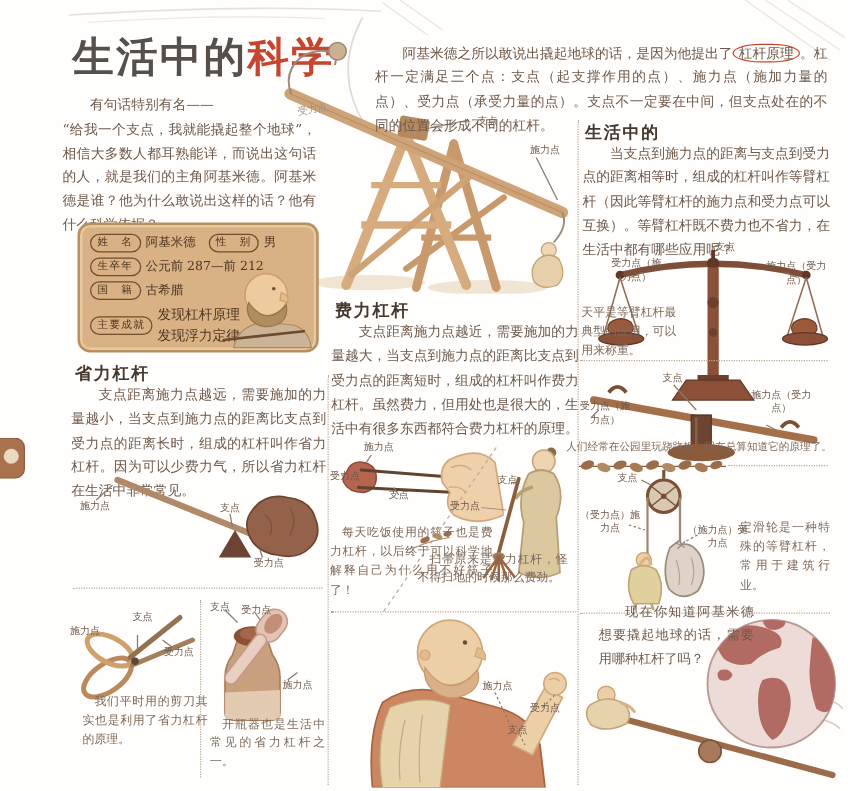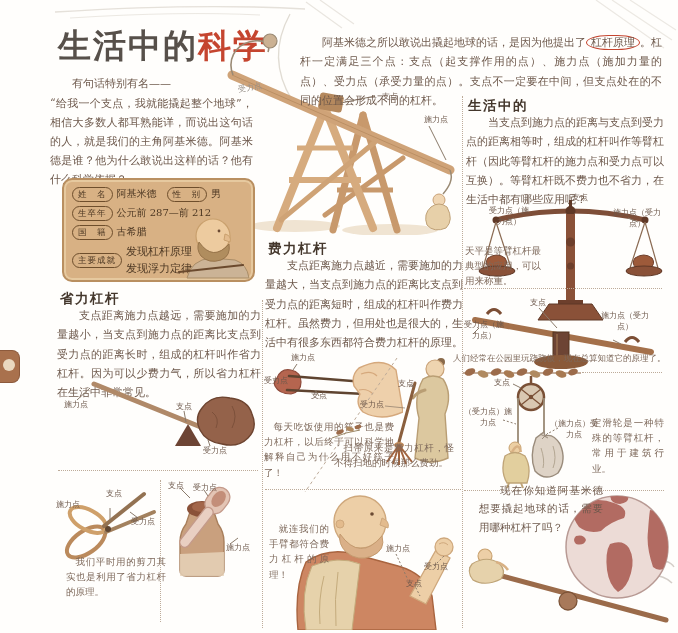--- a/index.html
+++ b/index.html
@@ -172,20 +172,21 @@
       <rect x="37" y="26" width="10" height="48" rx="5" fill="#e9cfc2" stroke="#c49a8a" stroke-width="1.3"></rect>
       <ellipse cx="42" cy="14" rx="6" ry="9" fill="#b57860" opacity=".7"></ellipse>
     </g>
     <line x1="12" y1="6" x2="22" y2="16" stroke="#8a7a6a" stroke-width="1"></line>
     <line x1="36" y1="8" x2="40" y2="14" stroke="#8a7a6a" stroke-width="1"></line>
     <line x1="62" y1="62" x2="70" y2="56" stroke="#8a7a6a" stroke-width="1"></line>
   </svg>
   <div class="abs pt-label" style="left:168px;top:481px;">支点</div>
   <div class="abs pt-label" style="left:193px;top:483px;">受力点</div>
   <div class="abs pt-label" style="left:226px;top:543px;">施力点</div>
+  <div class="abs caption" style="left:168px;top:572px;width:92px;text-indent:1em;">开瓶器也是生活中常见的省力杠杆之一。</div>
 
   <div class="abs h2" style="left:268px;top:240px;">费力杠杆</div>
   <div class="abs body-text" style="left:265px;top:256px;width:198px;">支点距离施力点越近，需要施加的力量越大，当支点到施力点的距离比支点到受力点的距离短时，组成的杠杆叫作费力杠杆。虽然费力，但用处也是很大的，生活中有很多东西都符合费力杠杆的原理。</div>
 
   <svg class="abs" style="left:263px;top:350px" width="140" height="72" viewBox="0 0 140 72">
     <path d="M14,28 q4,-10 14,-8 q10,2 10,12 q0,10 -10,12 q-12,0 -16,-8 q-2,-4 2,-8 Z" fill="#b5654f" stroke="#8e4a3a" stroke-width="1.2"></path>
     <line x1="26" y1="26" x2="102" y2="32" stroke="#5f4430" stroke-width="2.6" stroke-linecap="round"></line>
     <line x1="24" y1="40" x2="102" y2="44" stroke="#5f4430" stroke-width="2.6" stroke-linecap="round"></line>
     <path d="M96,18 Q120,6 133,20 L140,62 Q118,72 100,62 Q92,54 97,44 L91,36 Q88,25 96,18 Z" fill="#eed0ab" stroke="#d5a87c" stroke-width="1.4"></path>
     <path d="M98,24 q10,-4 16,2 M96,40 q8,-2 14,4" stroke="#d5a87c" stroke-width="1.1" fill="none"></path>
@@ -238,21 +239,20 @@
     <path d="M142,104 L168,58 L182,66 L158,112 Z" fill="#edcfa7" stroke="#cfa87c" stroke-width="1.3"></path>
     <circle cx="176" cy="55" r="9" fill="#edcfa7" stroke="#cfa87c" stroke-width="1.3"></circle>
     <path d="M171,52 q5,-3 9,1" stroke="#cfa87c" stroke-width="1" fill="none"></path>
     <line x1="128" y1="62" x2="140" y2="88" stroke="#8a7a6a" stroke-width="1" stroke-dasharray="2,2"></line>
     <line x1="166" y1="74" x2="176" y2="64" stroke="#8a7a6a" stroke-width="1" stroke-dasharray="2,2"></line>
     <line x1="146" y1="92" x2="152" y2="104" stroke="#8a7a6a" stroke-width="1" stroke-dasharray="2,2"></line>
   </svg>
   <div class="abs pt-label" style="left:386px;top:544px;">施力点</div>
   <div class="abs pt-label" style="left:424px;top:562px;">受力点</div>
   <div class="abs pt-label" style="left:406px;top:579px;">支点</div>
-  <div class="abs caption" style="left:269px;top:521px;width:60px;text-indent:1em;">就连我们的手臂都符合费力杠杆的原理！</div>
 
   <div class="abs dot-v" style="left:262px;top:300px;height:328px;"></div>
   <div class="abs dot-v" style="left:462px;top:96px;height:532px;"></div>
 
   <div class="abs h2" style="left:468px;top:97px;">生活中的</div>
   <div class="abs body-text" style="left:466px;top:113px;width:198px;">当支点到施力点的距离与支点到受力点的距离相等时，组成的杠杆叫作等臂杠杆（因此等臂杠杆的施力点和受力点可以互换）。等臂杠杆既不费力也不省力，在生活中都有哪些应用呢？</div>
 
   <svg class="abs" style="left:478px;top:196px" width="185" height="135" viewBox="0 0 185 135">
     <line x1="92.5" y1="4" x2="92.5" y2="22" stroke="#5f3826" stroke-width="3"></line>
     <path d="M18,24 Q92,6 167,24" stroke="#7e4e38" stroke-width="5" fill="none"></path>

